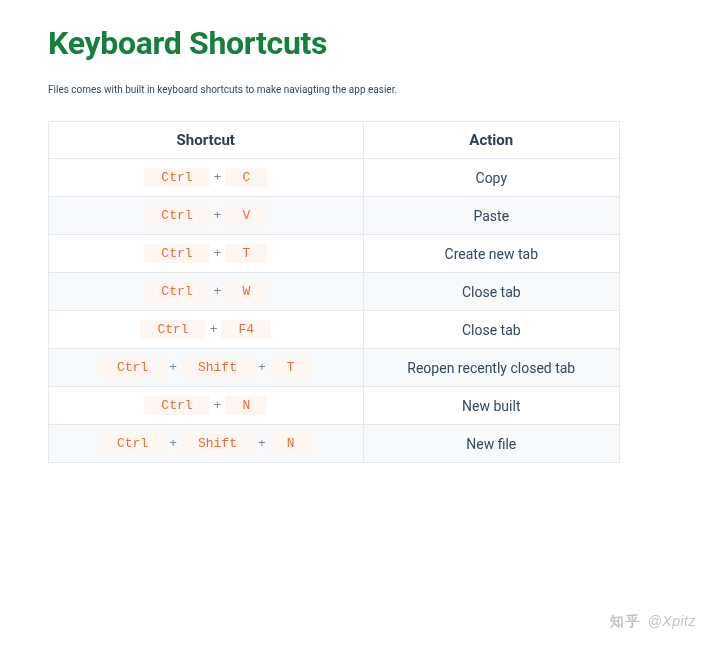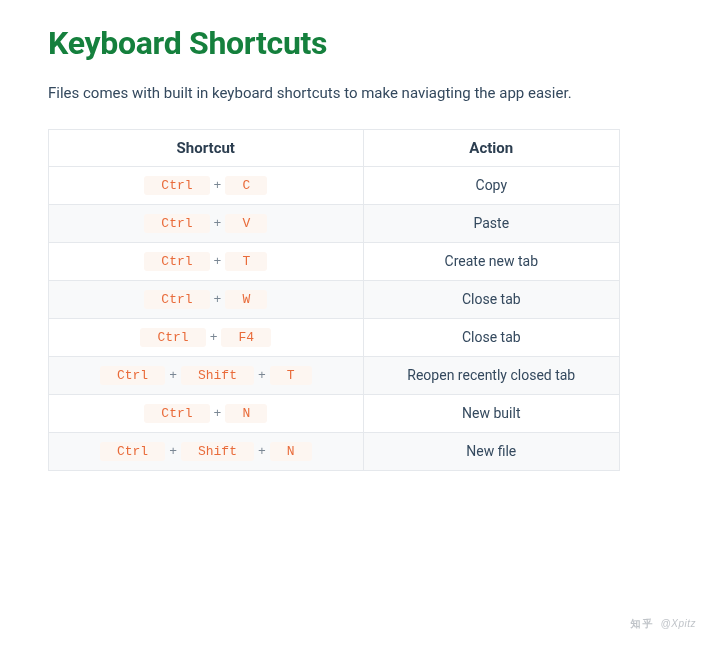--- a/index.html
+++ b/index.html
@@ -11,21 +11,21 @@
       width: 720px;
     }
     h1 {
       font-size: 32px;
       font-weight: 700;
       color: #15803d;
       margin-bottom: 20px;
       letter-spacing: -0.3px;
     }
     .intro {
-      font-size: 15px;
+      font-size: 10px;
       color: #34495e;
       margin-bottom: 24px;
       line-height: 1.5;
     }
     table {
       border-collapse: collapse;
       width: 572px;
     }
     th, td {
       border: 1px solid #e5e8ec;
@@ -57,21 +57,21 @@
       color: #7a8794;
       font-family: "SFMono-Regular", Consolas, "Liberation Mono", Menlo, monospace;
       font-size: 13px;
       padding: 0 4px;
     }
     .watermark {
       position: fixed;
       right: 24px;
       bottom: 16px;
       color: rgba(180,185,190,0.85);
-      font-size: 10px;
+      font-size: 14px;
       font-style: italic;
       font-family: "PingFang SC","Hiragino Sans GB","Microsoft YaHei",sans-serif;
       letter-spacing: 0.5px;
     }
     .wm-logo {
       font-weight: 700;
       font-style: normal;
       margin-right: 6px;
       letter-spacing: 2px;
     }

